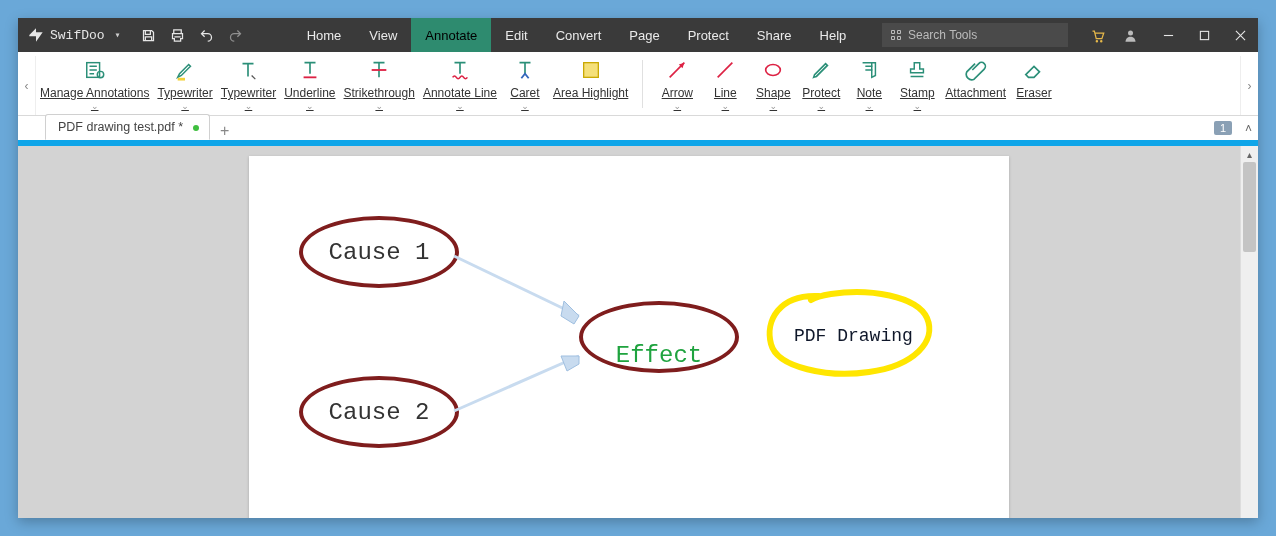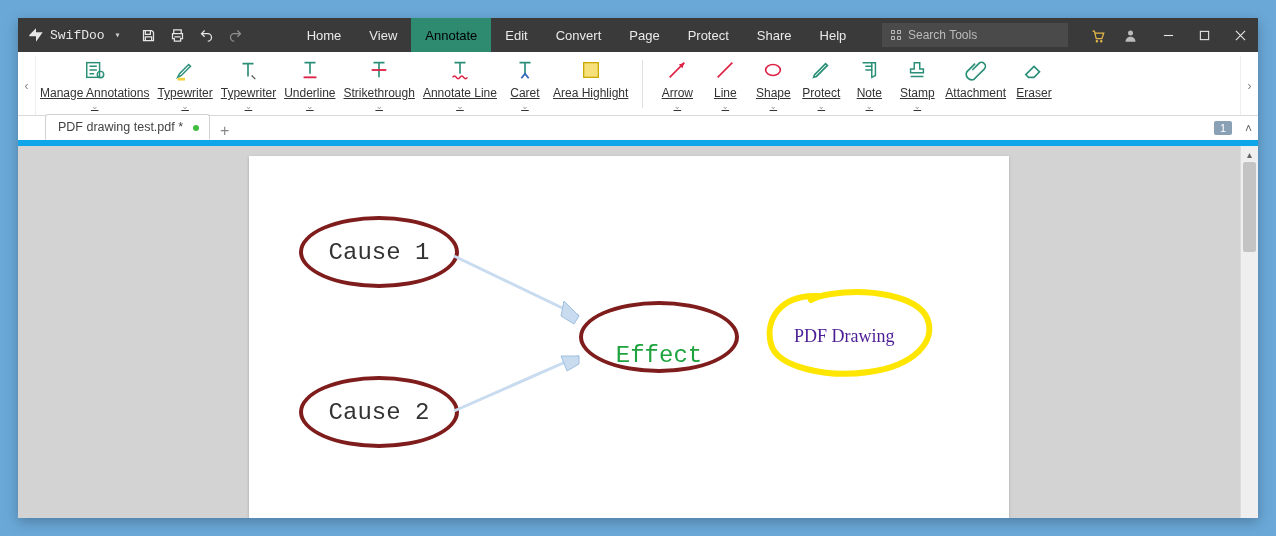--- a/index.html
+++ b/index.html
@@ -185,22 +185,22 @@
   .arrow {
     position:absolute;
     stroke:#cfe0f2;
     fill:#cfe0f2;
   }
   .hand-circle {
     position:absolute;
   }
   .pdf-drawing {
     position:absolute;
-    font-family:Liberation Serif, serif;
-    font-size:18px; color:#4c1d95;
+    font-family:Liberation Mono, monospace;
+    font-size:18px; color:#0f172a;
   }
 </style>
 </head>
 <body>
 
 <div class="app-window">
 
   <div class="titlebar">
     <div class="brand">
       <svg viewBox="0 0 24 24">

